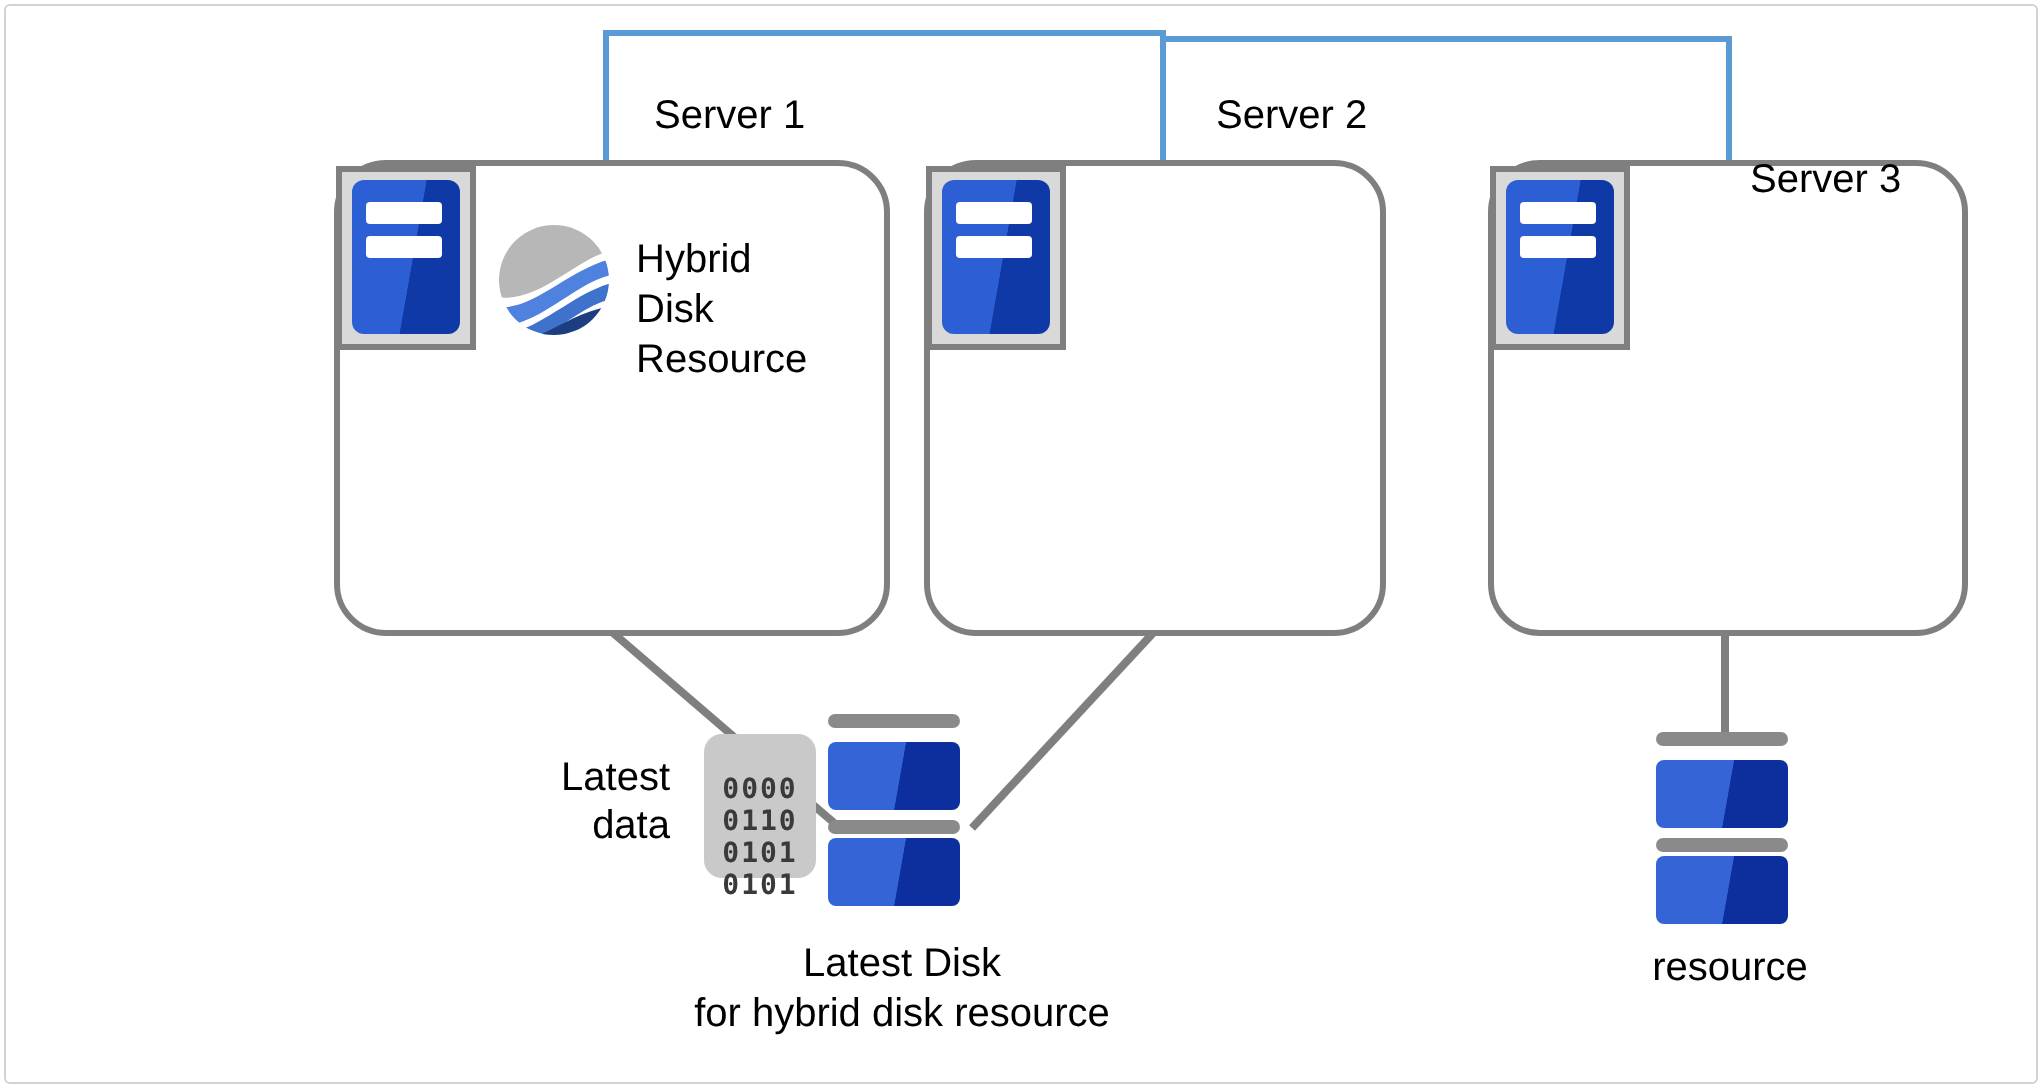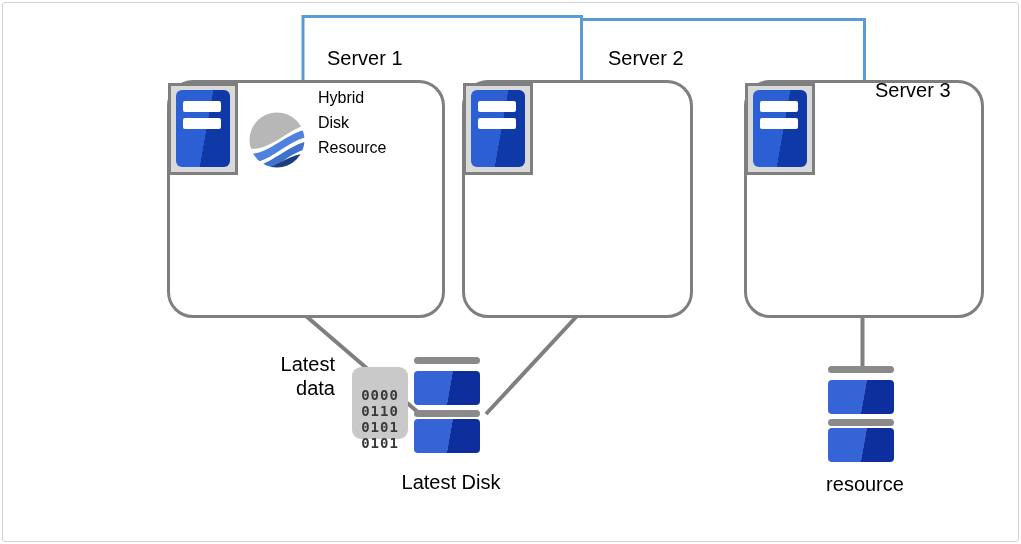--- a/index.html
+++ b/index.html
@@ -37,22 +37,22 @@
     background:var(--icon-frame-fill);border:3px solid var(--box-border-gray);
   }
   .tower{
     position:absolute;left:5px;top:4px;width:54px;height:77px;border-radius:6px;
     background:linear-gradient(100deg,var(--server-blue) 55%,var(--server-blue-dark) 55.5%);
   }
   .tower .bar{position:absolute;left:7px;width:38px;height:11px;background:#fff;border-radius:2px;}
   .tower .bar.b1{top:11px;}
   .tower .bar.b2{top:28px;}
   .hybrid-icon{position:absolute;left:249px;top:112px;width:56px;height:56px;}
-  .hybrid-label{position:absolute;left:318px;top:85px;font-size:16px;line-height:25px;}
-  .latest{position:absolute;left:230px;top:352px;width:105px;text-align:right;font-size:20px;line-height:24px;}
+  .hybrid-label{position:absolute;left:318px;top:118px;font-size:20px;line-height:25px;}
+  .latest{position:absolute;left:230px;top:377px;width:105px;text-align:right;font-size:20px;line-height:24px;}
   .binary{
     position:absolute;left:352px;top:367px;width:56px;height:72px;border-radius:9px;
     background:var(--binary-bg);text-align:center;padding-top:20px;box-sizing:border-box;
   }
   .binary-row{
     display:block;font-family:"DejaVu Sans Mono",monospace;font-weight:bold;
     font-size:14px;line-height:16px;letter-spacing:1px;color:var(--binary-digit);
   }
   .disk{position:absolute;width:66px;height:96px;}
   .disk-bar{position:absolute;left:0;width:66px;height:7px;border-radius:3.5px;background:var(--disk-bar-gray);}
@@ -145,18 +145,19 @@
 
   <div class="disk" style="left:828px;top:366px;">
     <div class="disk-bar t1"></div>
     <div class="disk-unit u1"></div>
     <div class="disk-bar t2"></div>
     <div class="disk-unit u2"></div>
   </div>
 
   <div class="caption" style="left:301px;top:470px;">
     <div>Latest Disk</div>
+    <div>for hybrid disk resource</div>
   </div>
   <div class="caption" style="left:715px;top:472px;">
     <div>resource</div>
   </div>
 
 </div>
 
 </body></html>

